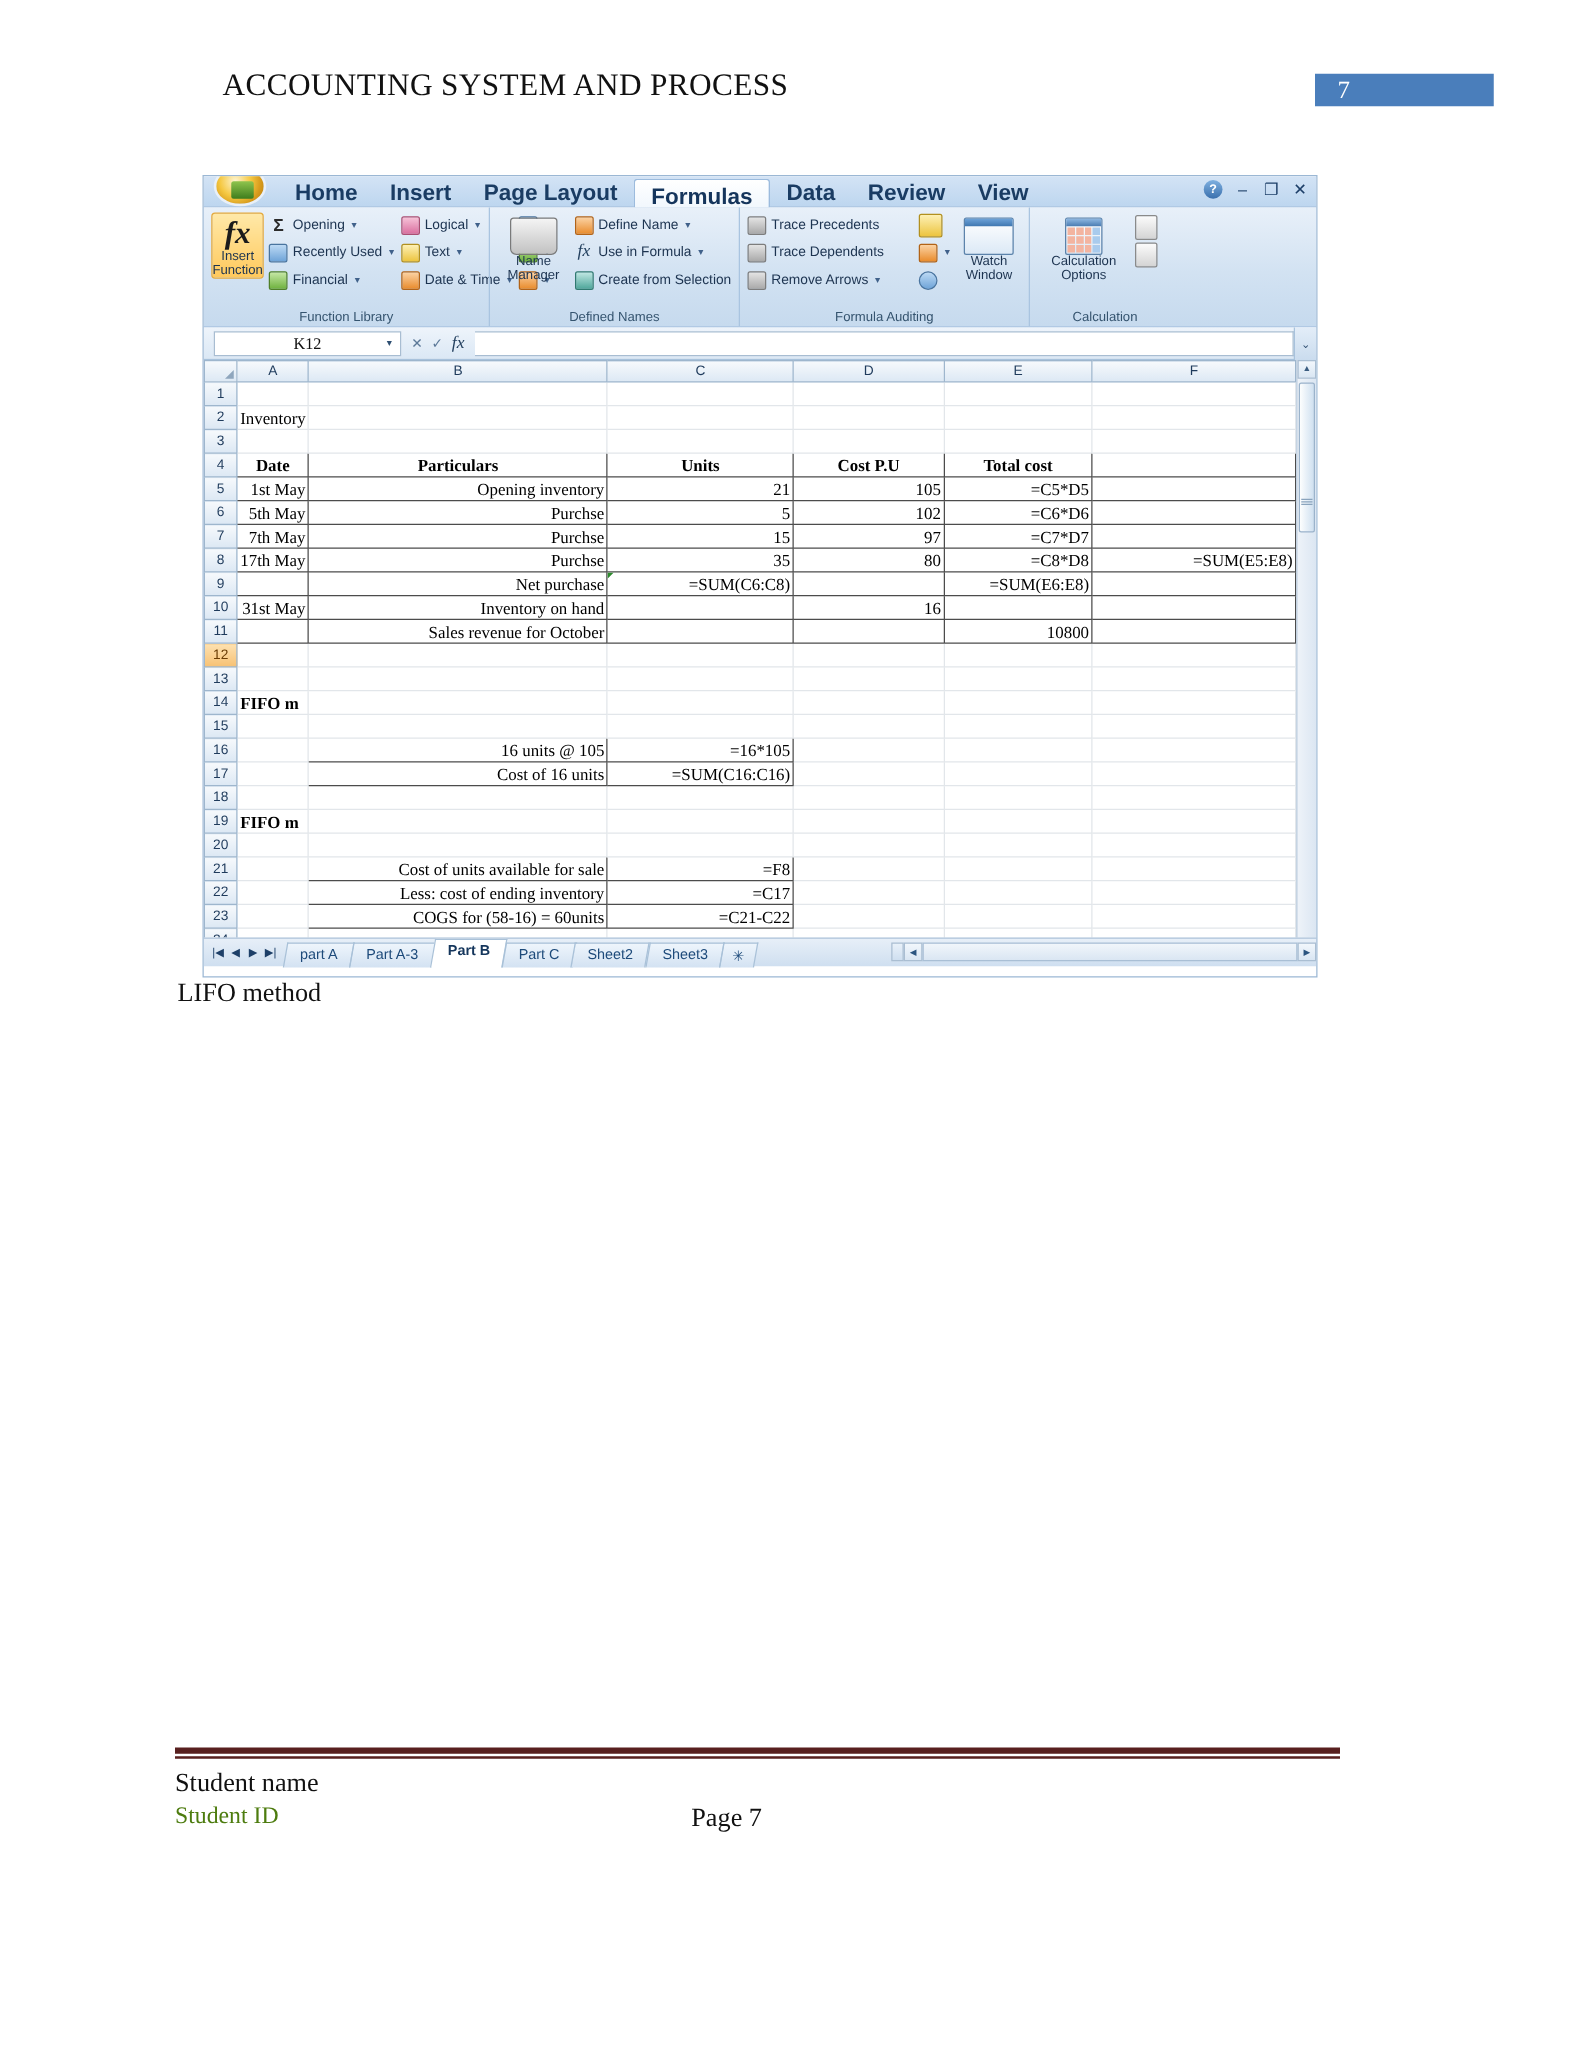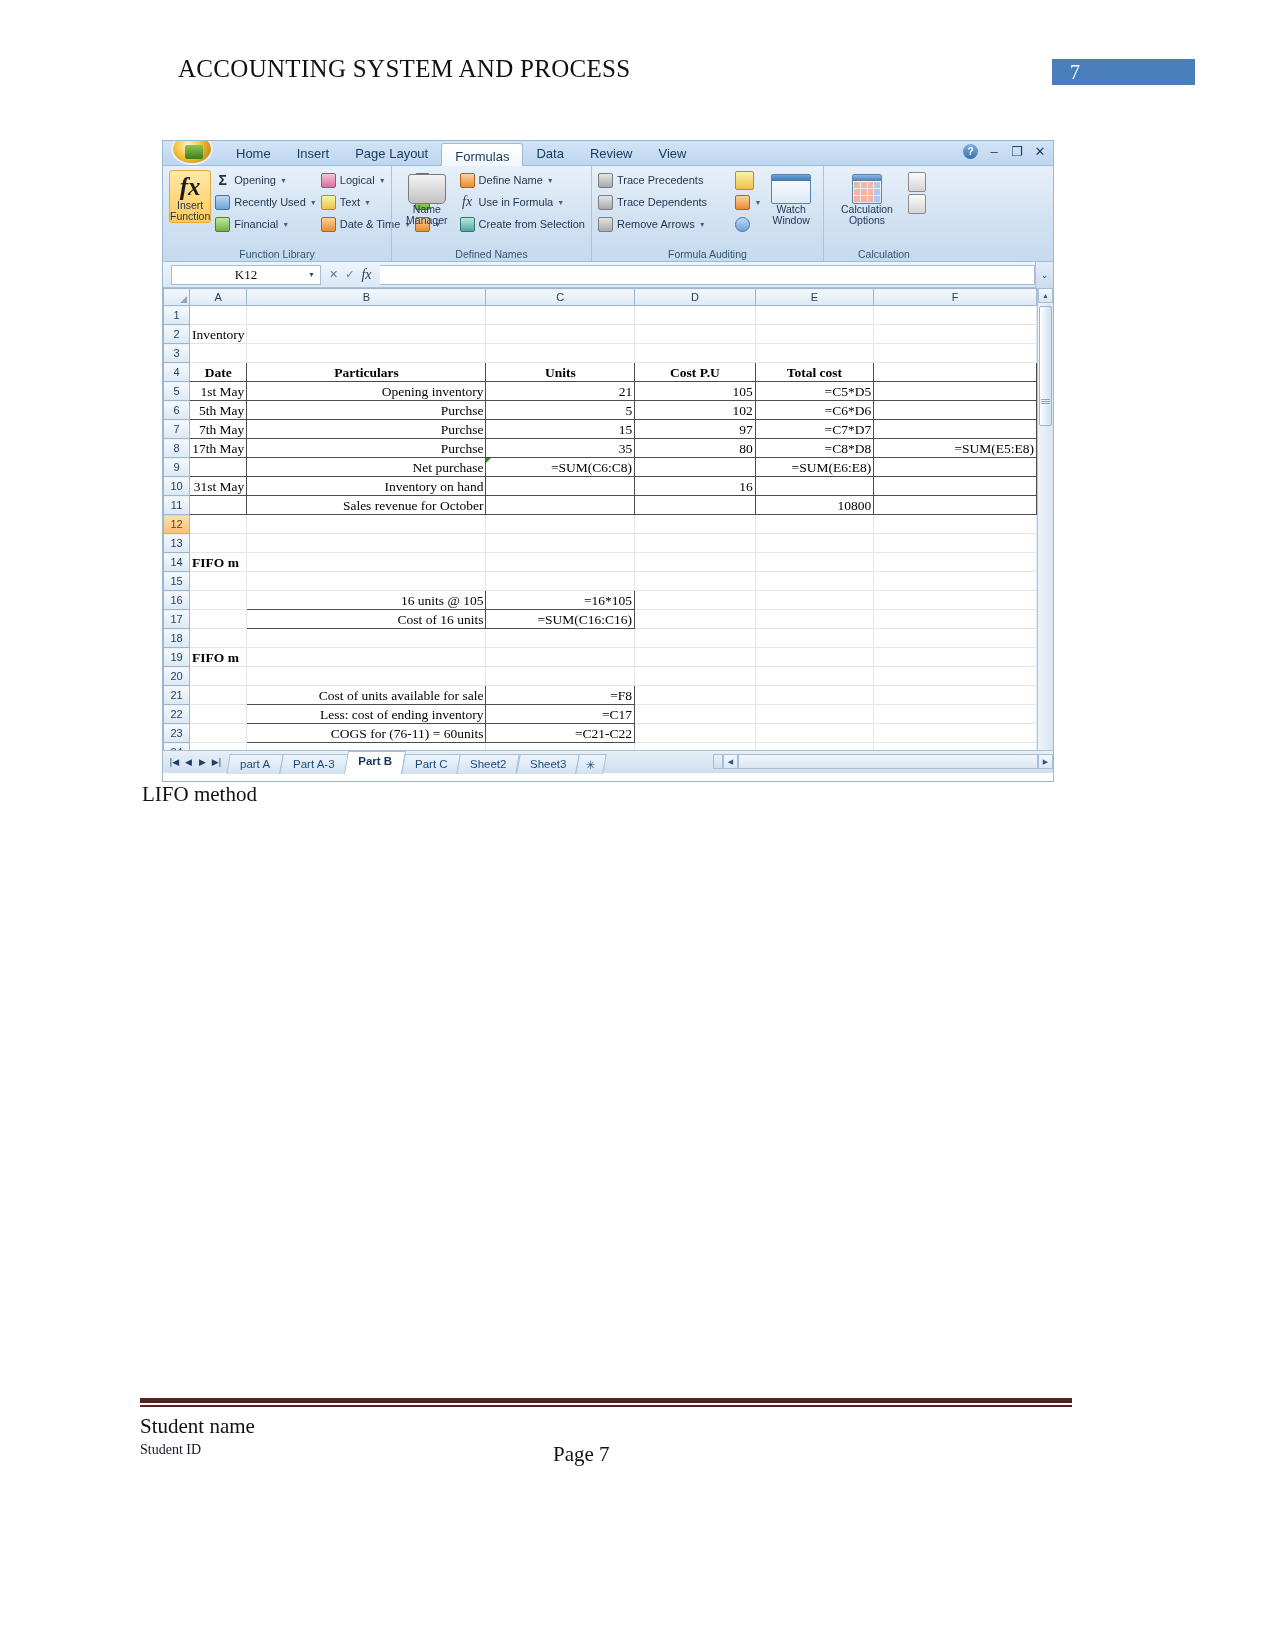--- a/index.html
+++ b/index.html
@@ -49,22 +49,22 @@
     border:2px solid #e9f0f8;
   }
   .orb-inner{
     position:absolute; left:12px; top:10px; width:18px; height:14px;
     background:linear-gradient(#8fc44d,#3e7d1d);
     border-radius:2px;
   }
   .tabs { position:absolute; left:60px; top:0; display:flex; height:25px; align-items:stretch; }
   .tab {
     padding:3px 13px 0 13px;
-    font-size:13px; color:#1a3c63; line-height:20px;
-    white-space:nowrap; cursor:default;
+    font-size:18px; color:#1a3c63; line-height:20px;
+    white-space:nowrap; cursor:default;font-weight:bold;
   }
   .tab.active {
     background:linear-gradient(#ffffff,#f1f7fd);
     border:1px solid #9cbbdd; border-bottom:none;
     border-radius:3px 3px 0 0; color:#15355c;
     margin-top:2px;
   }
   .win-ctrls { position:absolute; right:6px; top:3px; display:flex; gap:9px; align-items:center; }
   .help-icon {
     width:15px; height:15px; border-radius:50%;
@@ -234,21 +234,21 @@
   
   .caption {
     position:absolute; left:142px; top:782px;
     font-family:"Liberation Serif", serif; font-size:21px; color:#111;
   }
 
   
   .rule1 { position:absolute; left:140px; top:1398px; width:932px; height:5px; background:#58201f; }
   .rule2 { position:absolute; left:140px; top:1405px; width:932px; height:2px; background:#58201f; }
   .f-name { position:absolute; left:140px; top:1414px; font-family:"Liberation Serif", serif; font-size:21px; color:#111; }
-  .f-id   { position:absolute; left:140px; top:1442px; font-family:"Liberation Serif", serif; font-size:14px; color:#0f172a; }
+  .f-id   { position:absolute; left:140px; top:1442px; font-family:"Liberation Serif", serif; font-size:19px; color:#4d7c0f; }
   .f-page { position:absolute; left:553px; top:1442px; font-family:"Liberation Serif", serif; font-size:21px; color:#111; }
 </style>
 </head>
 <body>
 
 <div class="doc-header">
   <div class="doc-title">ACCOUNTING SYSTEM AND PROCESS</div>
   <div class="page-badge">7</div>
 </div>
 
@@ -692,21 +692,21 @@
           <td class="cell bx">Less: cost of ending inventory</td>
           <td class="cell bx">=C17</td>
           <td class="cell"></td>
           <td class="cell"></td>
           <td class="cell"></td>
         </tr>
 
         <tr>
           <td class="rowhead">23</td>
           <td class="cell"></td>
-          <td class="cell bx">COGS for  (76-11) = 60units</td>
+          <td class="cell bx">COGS for  (58-16) = 60units</td>
           <td class="cell bx">=C21-C22</td>
           <td class="cell"></td>
           <td class="cell"></td>
           <td class="cell"></td>
         </tr>
 
         <tr>
           <td class="rowhead">24</td>
           <td class="cell"></td>
           <td class="cell"></td>

